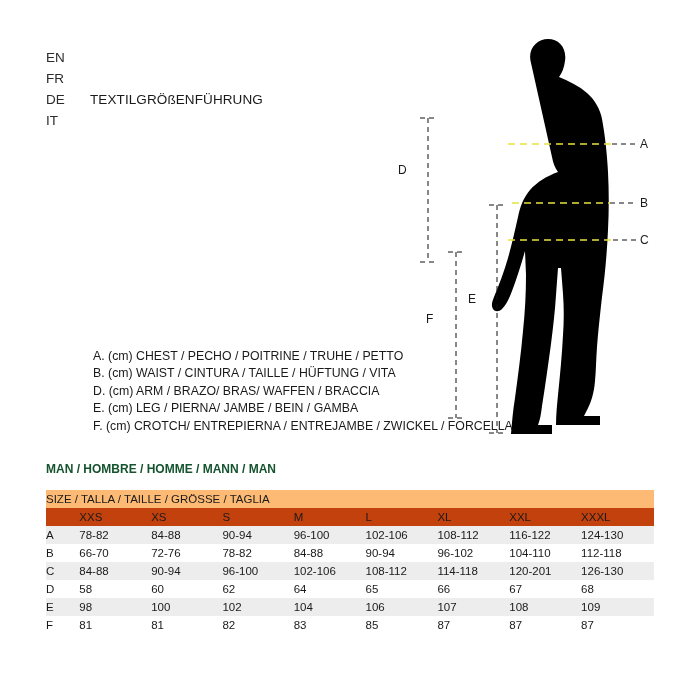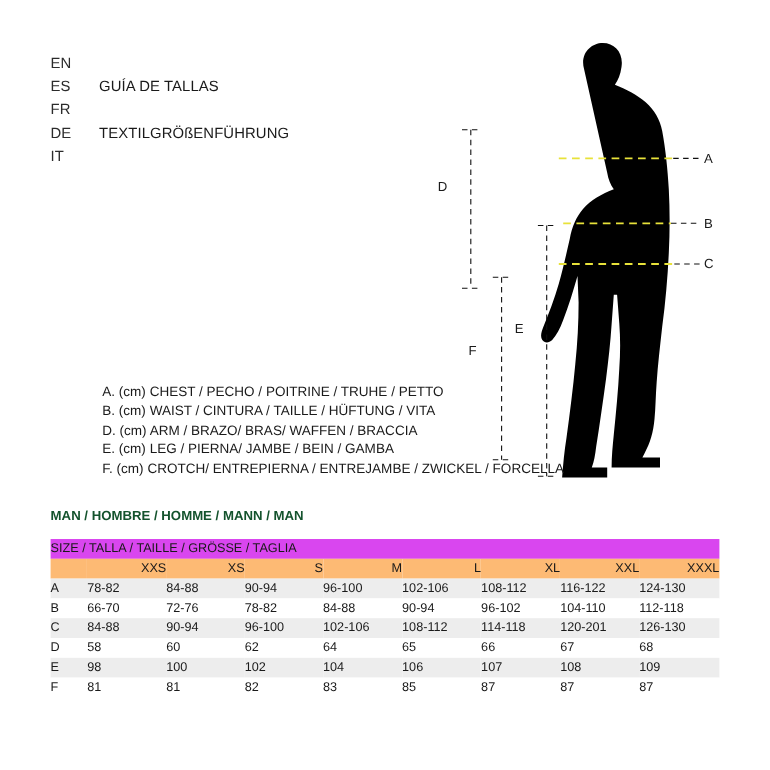--- a/index.html
+++ b/index.html
@@ -74,29 +74,28 @@
     width: 608px;
     font-size: 11.5px;
   }
   table.size-table td {
     padding: 0;
     height: 18px;
     vertical-align: middle;
     color: #1a1a1a;
   }
   .row-title td {
-    background: #d946ef;
+    background: #fdba74;
     font-size: 11.5px;
     padding-left: 6px;
     height: 19px;
   }
   .row-head td {
-    background: #fdba74;
+    background: #c2410c;
     height: 19px;
-    text-align: right;
   }
   .row-shade td { background: #ededed; }
   .row-plain td { background: #ffffff; }
 
   td.c-label { width: 38px; padding-left: 6px; }
   td.c-data  { width: 81px; padding-left: 4px; }
 
   
   .figure {
     position: absolute;
@@ -112,24 +111,20 @@
     font-size: 12px;
     color: #1a1a1a;
   }
 </style>
 </head>
 <body>
 
 <div class="lang-block">
   <div class="lang-row">
     <span class="lang-code">EN</span>
-  </div>
-  <div class="lang-row">
-    <span class="lang-code">ES</span>
-    <span class="lang-title">GUÍA DE TALLAS</span>
   </div>
   <div class="lang-row">
     <span class="lang-code">FR</span>
   </div>
   <div class="lang-row">
     <span class="lang-code">DE</span>
     <span class="lang-title">TEXTILGRÖßENFÜHRUNG</span>
   </div>
   <div class="lang-row">
     <span class="lang-code">IT</span>

